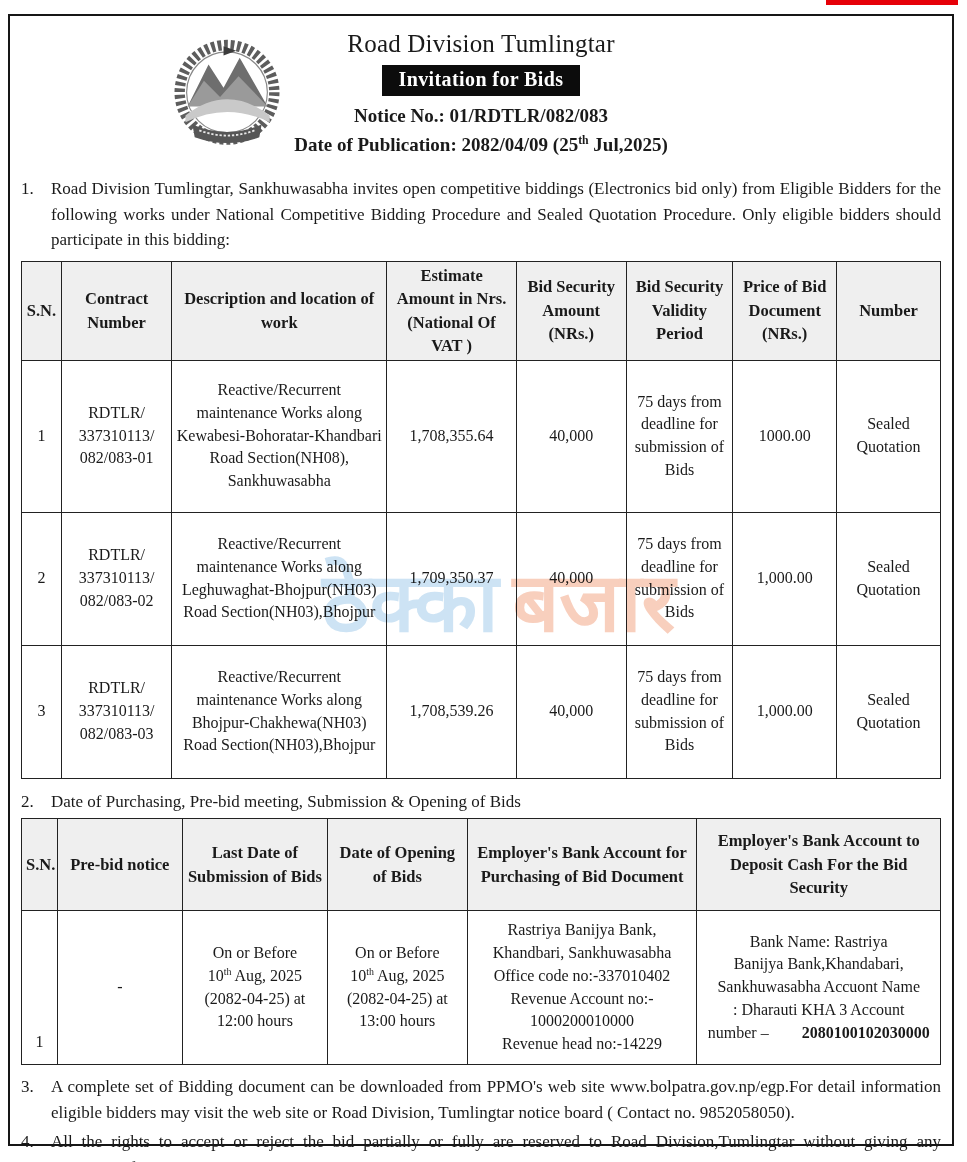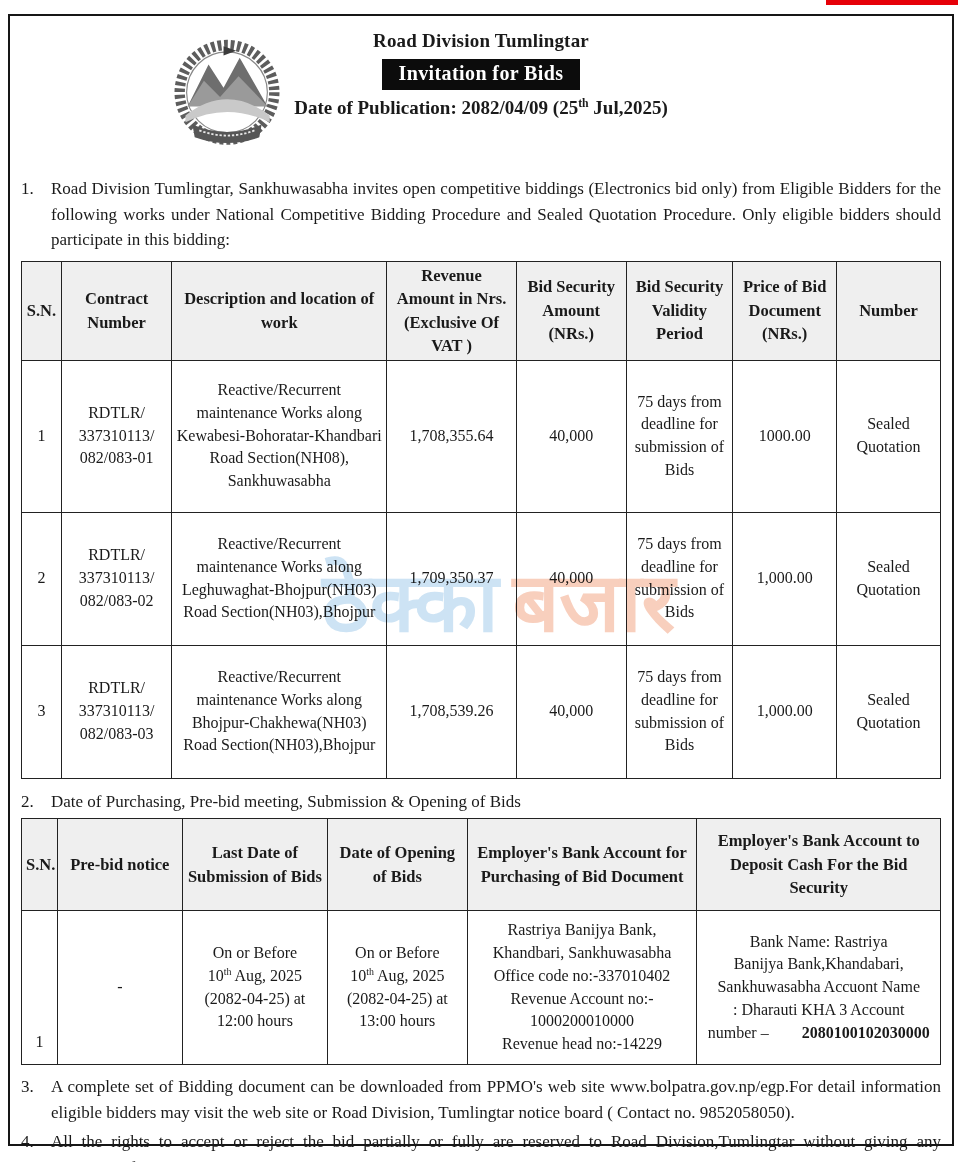--- a/index.html
+++ b/index.html
@@ -10,21 +10,21 @@
   }
   .red-strip{position:absolute;top:0;left:826px;width:132px;height:5px;}
   .page{
     position:absolute;left:8px;top:14px;width:946px;height:1132px;
     border:2px solid #161616;box-sizing:border-box;padding:8px 11px 0 11px;
     background:#fff;
   }
   
   .hdr{position:relative;text-align:center;height:148px;}
   .logo{position:absolute;left:148px;top:6px;width:116px;height:120px;}
-  .org-name{font-size:19px;font-weight:bold;letter-spacing:.2px;padding-top:6px;}
+  .org-name{font-size:25px;font-weight:normal;letter-spacing:.2px;padding-top:6px;}
   .banner-wrap{margin-top:7px;}
   .banner{
     display:inline-block;background:#0c0c0c;color:#fff;font-size:20px;font-weight:bold;
     padding:3px 16px 5px 16px;letter-spacing:.4px;
   }
   .notice-no{font-size:19px;font-weight:bold;margin-top:9px;}
   .pubdate{font-size:19px;font-weight:bold;margin-top:7px;}
   sup{font-size:.62em;}
   
   .clause{display:flex;font-size:17px;line-height:1.5;margin-top:4px;}
@@ -78,20 +78,21 @@
         <path d="M16,66 L34,30 L47,50 L61,24 L85,66 Z" fill="#6e6e6e"></path>
         <path d="M16,66 L30,44 L44,58 L60,40 L85,66 Z" fill="#9a9a9a"></path>
         <path d="M14,74 Q50,46 87,74 L87,80 Q50,62 14,80 Z" fill="#c9c9c9"></path>
         <path d="M20,82 Q50,95 80,82 L78,93 Q50,103 22,93 Z" fill="#565656"></path>
         <path d="M26,87 Q50,96 74,87" stroke="#e8e8e8" stroke-width="1.6" fill="none" stroke-dasharray="2 1.6"></path>
       </svg>
       <div class="org-name">Road Division Tumlingtar</div>
       <div class="banner-wrap">
         <span class="banner">Invitation for Bids</span>
       </div>
+      <div class="notice-no">Notice No.: 01/RDTLR/082/083</div>
       <div class="pubdate"><span>Date of Publication: 2082/04/09 (25</span><sup>th</sup><span> Jul,2025)</span></div>
     </div>
 
     <div class="clause">
       <span class="no">1.</span>
       <div class="txt">Road Division Tumlingtar, Sankhuwasabha invites open competitive biddings (Electronics bid only) from Eligible Bidders for the following works under National Competitive Bidding Procedure and Sealed Quotation Procedure. Only eligible bidders should participate in this bidding:</div>
     </div>
 
     <table class="t1">
       <colgroup>
@@ -102,21 +103,21 @@
         <col style="width:11.95%">
           <col style="width:11.6%">
           <col style="width:11.3%">
           <col style="width:11.3%">
       </colgroup>
       <tbody>
           <tr>
         <th>S.N.</th>
         <th>Contract Number</th>
         <th>Description and location of work</th>
-        <th>Revenue Amount in Nrs. (Exclusive Of VAT )</th>
+        <th>Estimate Amount in Nrs. (National Of VAT )</th>
         <th>Bid Security Amount (NRs.)</th>
         <th>Bid Security Validity Period</th>
         <th>Price of Bid Document (NRs.)</th>
         <th>Number</th>
       </tr>
       <tr class="r1">
         <td>1</td>
         <td>RDTLR/ 337310113/ 082/083-01</td>
         <td>Reactive/Recurrent maintenance Works along  Kewabesi-Bohoratar-Khandbari Road Section(NH08), Sankhuwasabha</td>
         <td>1,708,355.64</td>

